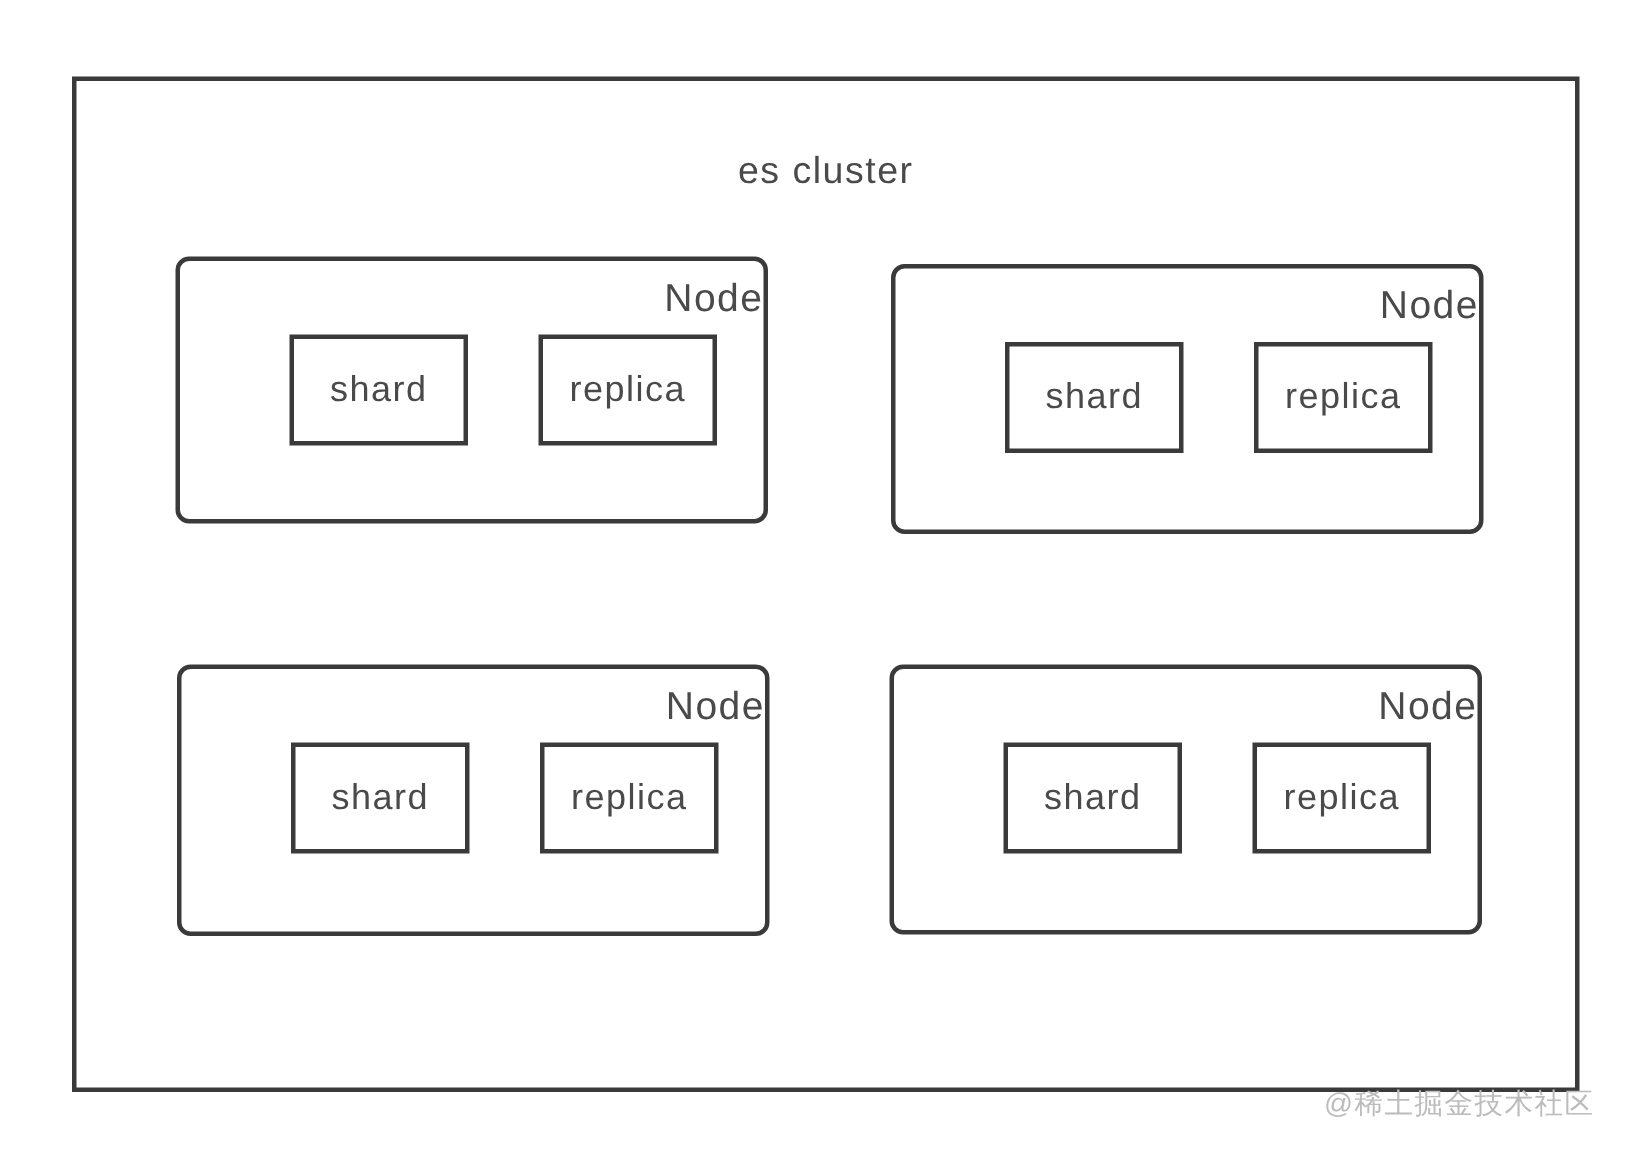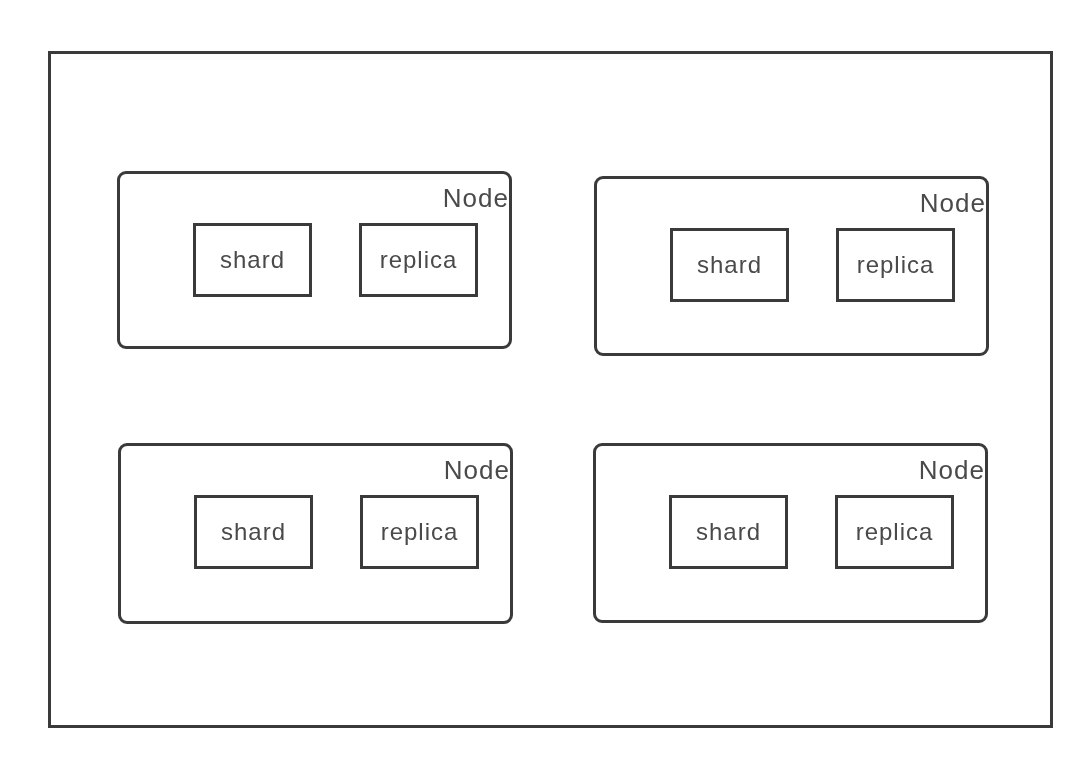--- a/index.html
+++ b/index.html
@@ -85,20 +85,21 @@
     letter-spacing: 1px;
   }
 </style>
 </head>
 <body>
 
 <div class="canvas">
 
   <div class="cluster-box"></div>
 
+  <div class="cluster-title">es cluster</div>
 
   <div class="node node-1">
     <div class="node-title">Node</div>
     <div class="node-children">
       <div class="inner-box">
         <span>shard</span>
       </div>
       <div class="inner-box">
         <span>replica</span>
       </div>
@@ -134,14 +135,15 @@
     <div class="node-children">
       <div class="inner-box">
         <span>shard</span>
       </div>
       <div class="inner-box">
         <span>replica</span>
       </div>
     </div>
   </div>
 
+  <div class="watermark">@稀土掘金技术社区</div>
 
 </div>
 
 </body></html>

